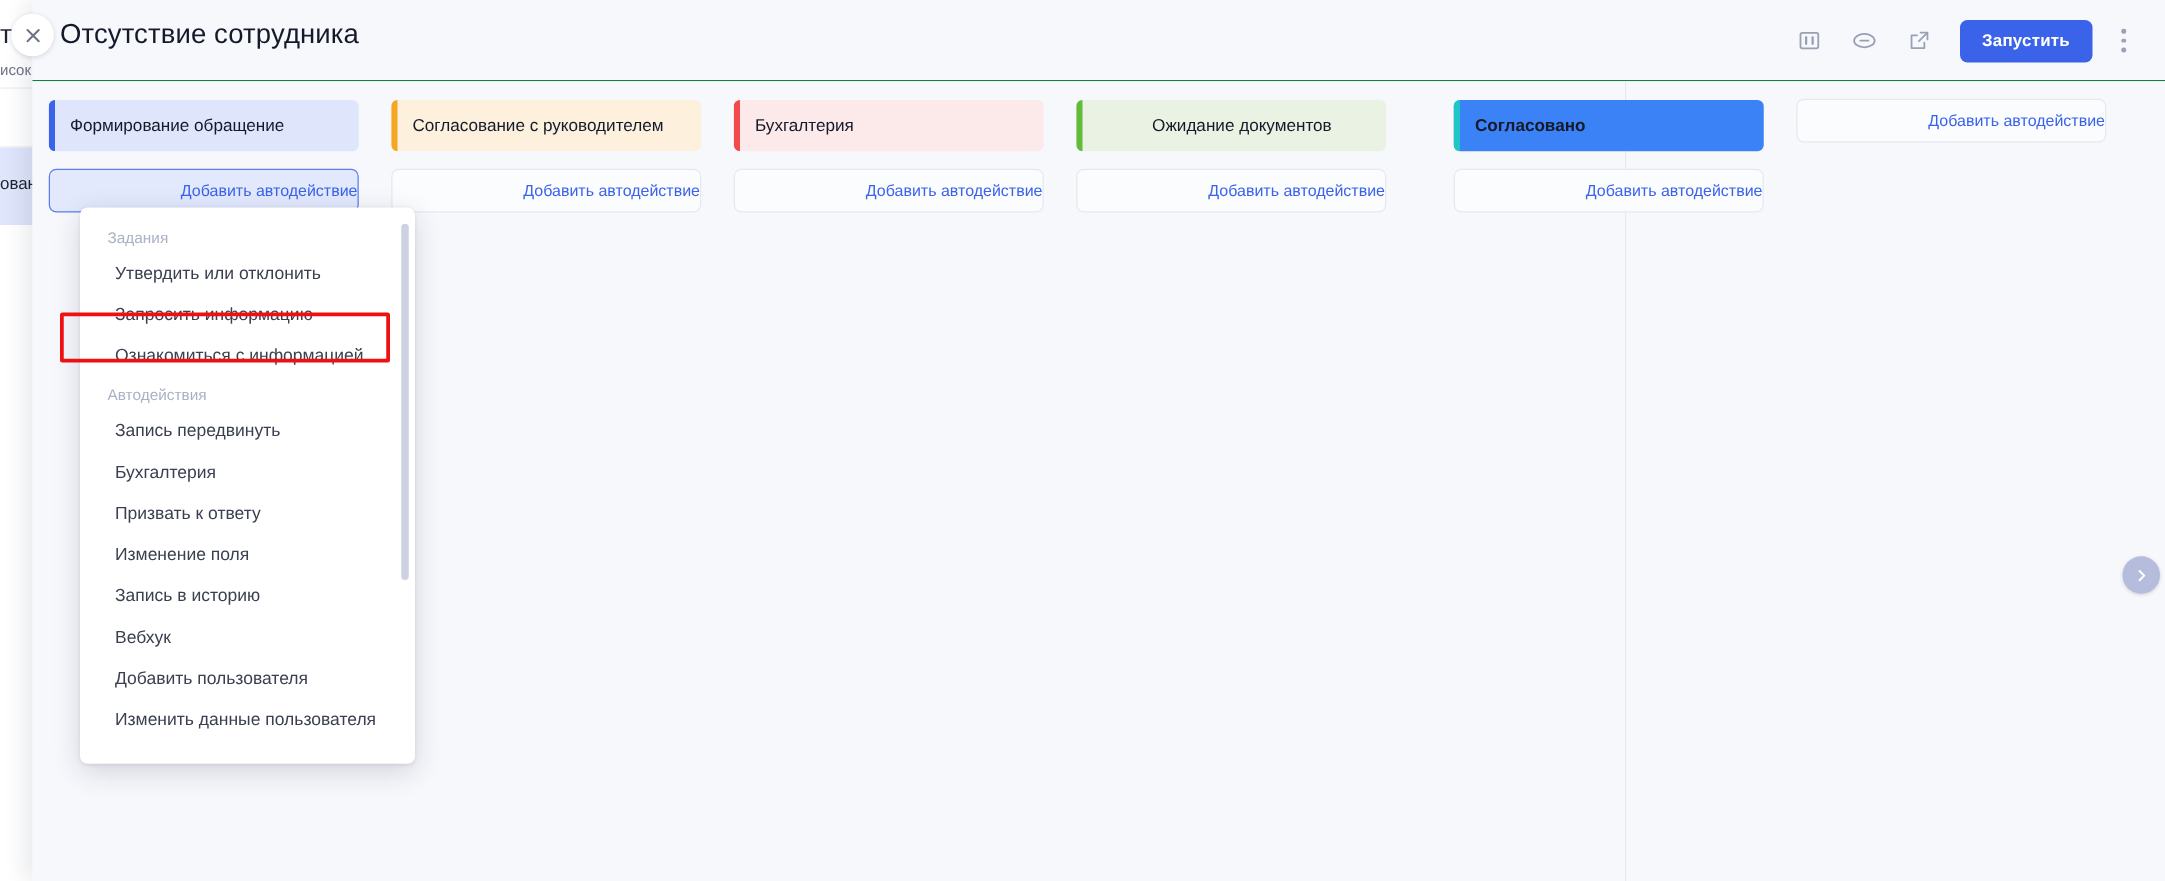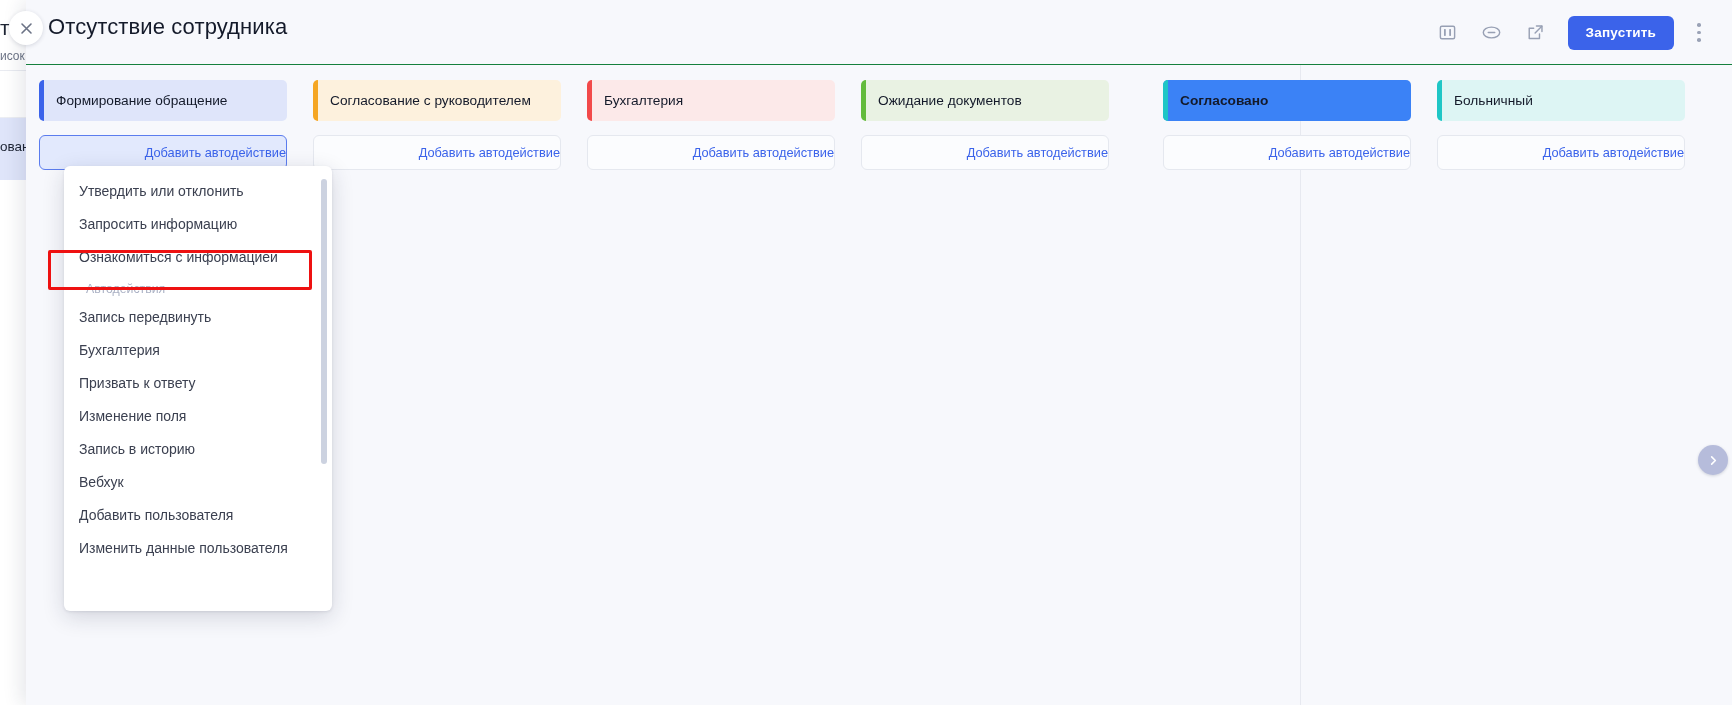--- a/index.html
+++ b/index.html
@@ -173,21 +173,21 @@
     position: absolute; left: 0; top: 0; width: 268px; height: 445px;
     overflow: hidden;
     padding-top: 9px;
   }
   .dd-group {
     padding: 8px 22px 5px 22px;
     font-size: 12.3px; color: #aab1c4;
     white-space: nowrap;
   }
   .dd-item {
-    padding: 7px 22px 8px 15px;
+    padding: 7px 22px 8px 28px;
     font-size: 14px; color: #3b4050;
     white-space: nowrap; cursor: pointer;
     line-height: 18px;
   }
   .dd-item.highlighted {
     position: relative;
   }
   .dd-highlight-box {
     position: absolute; left: 48px; top: 250px;
     width: 264px; height: 40px;
@@ -289,51 +289,48 @@
           <button class="add-btn">Добавить автодействие</button>
         </div>
         <div class="col">
           <div class="stage-card" style="background: rgb(252, 233, 233);">
             <div class="bar" style="background: rgb(242, 73, 74);"></div>
             <div class="nm">Бухгалтерия</div>
           </div>
           <button class="add-btn">Добавить автодействие</button>
         </div>
         <div class="col">
-          <div class="stage-card" style="background: rgb(233, 242, 227);">
+          <div class="stage-card" style="background: rgb(233, 242, 227); justify-content: center;">
             <div class="bar" style="background: rgb(99, 187, 60);"></div>
             <div class="nm">Ожидание документов</div>
           </div>
           <button class="add-btn">Добавить автодействие</button>
         </div>
         <div class="col gapped">
           <div class="stage-card" style="background: #3b82f6; font-weight: bold;">
             <div class="bar" style="background: rgb(31, 198, 198);"></div>
             <div class="nm">Согласовано</div>
           </div>
           <button class="add-btn">Добавить автодействие</button>
         </div>
         <div class="col">
-          <div class="stage-card" style="background: rgb(221, 245, 244);">
-            <div class="bar" style="background: rgb(31, 198, 198);"></div>
-            <div class="nm">Больничный</div>
-          </div>
           <button class="add-btn">Добавить автодействие</button>
         </div>
       </div>
 
     <div class="scroll-arrow">
       <svg width="11" height="11" viewBox="0 0 12 12">
         <path d="M4 2 L8 6 L4 10" stroke="#ffffff" stroke-width="1.8" fill="none" stroke-linecap="round" stroke-linejoin="round"></path>
       </svg>
     </div>
   </div>
 
   <div class="dropdown">
     <div class="dd-scroll" id="dd-scroll">
+        <div class="dd-group">Задания</div>
         <div class="dd-item">Утвердить или отклонить</div>
         <div class="dd-item highlighted">Запросить информацию</div>
         <div class="dd-item">Ознакомиться с информацией</div>
         <div class="dd-group">Автодействия</div>
         <div class="dd-item">Запись передвинуть</div>
         <div class="dd-item">Бухгалтерия</div>
         <div class="dd-item">Призвать к ответу</div>
         <div class="dd-item">Изменение поля</div>
         <div class="dd-item">Запись в историю</div>
         <div class="dd-item">Вебхук</div>

